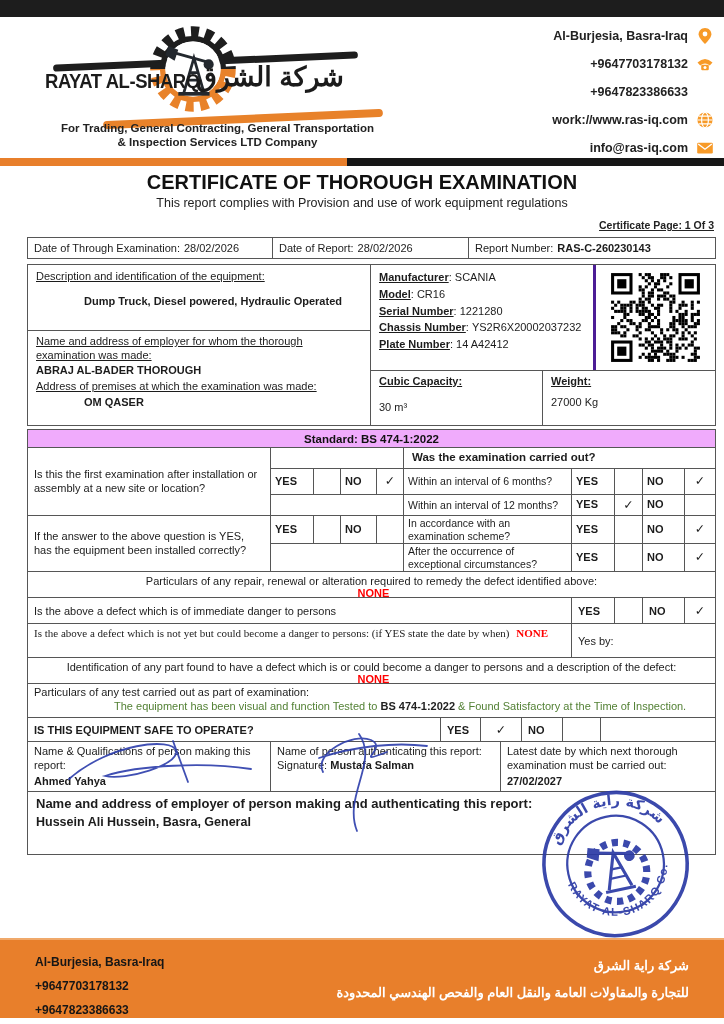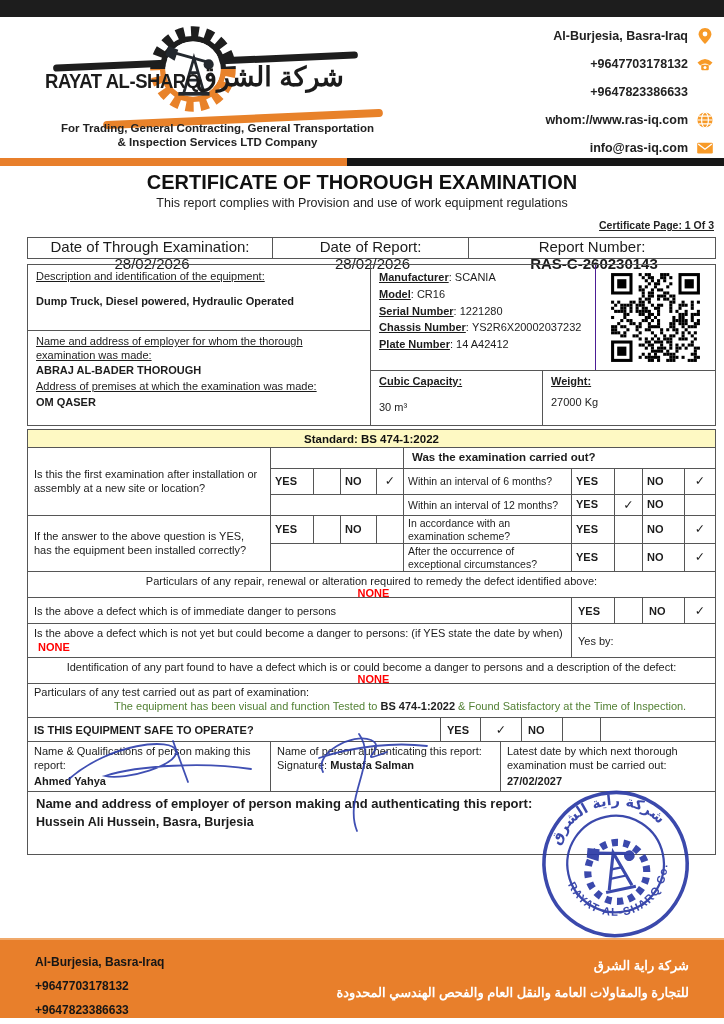--- a/index.html
+++ b/index.html
@@ -28,67 +28,67 @@
   .divider .d-orange { position:absolute; left:0; top:0; width:347px; height:8px; background:#E87F2B; }
   .divider .d-black { position:absolute; left:347px; top:0; width:377px; height:8px; background:#161616; }
 
   
   .title { position:absolute; left:0; top:171px; width:724px; text-align:center; font-size:20px; font-weight:800; color:#111; }
   .subtitle { position:absolute; left:0; top:196px; width:724px; text-align:center; font-size:12.5px; color:#222; }
   .cert-page { position:absolute; right:10px; top:219px; font-size:10.5px; font-weight:700; color:#222;text-decoration:underline; }
 
   
   .tbl { border:1px solid #565656; }
-  .cell { border-right:1px solid #565656; display:flex; align-items:center; padding:0 6px; font-size:15px;flex-direction:column; }
+  .cell { border-right:1px solid #565656; display:flex; align-items:center; padding:0 6px; font-size:11px; }
   .cell:last-child { border-right:none; }
   b.rn { margin-left:4px; }
 
   .dates { position:absolute; left:27px; top:237px; width:689px; height:22px; display:flex; }
   .dates .cell { height:100%; }
 
   
   .equip { position:absolute; left:27px; top:264px; width:689px; height:162px; display:flex; }
   .eq-left { width:343px; border-right:1px solid #565656; display:flex; flex-direction:column; }
   .eq-desc { height:66px; border-bottom:1px solid #565656; padding:4px 8px; }
   .eq-emp { flex:1; padding:3px 8px; }
   .eq-right { flex:1; display:flex; flex-direction:column; }
   .eq-right-top { height:106px; border-bottom:1px solid #565656; display:flex; }
-  .mfr { width:225px; border-right:1px solid #4c1d95; padding:4px 8px; }
+  .mfr { width:225px; border-right:3px solid #4c1d95; padding:4px 8px; }
   .mfr-line { font-size:11px; line-height:16.8px; }
   .lblu { font-weight:700; text-decoration:underline; }
   .ulbl { text-decoration:underline; font-size:11px; line-height:14px; }
-  .bval { font-weight:700; font-size:11px; }
+  .bval { font-weight:700; font-size:11px;margin-left:48px; }
   .qr-cell { flex:1; display:flex; align-items:center; justify-content:center; }
   .eq-right-bot { flex:1; display:flex; }
   .cap { width:172px; border-right:1px solid #565656; padding:4px 8px; }
   .wt { flex:1; padding:4px 8px; }
 
   
   .main-table { position:absolute; left:27px; top:429px; width:689px; border:1px solid #565656; }
   .band { border-bottom:1px solid #565656; }
   .band:last-child { border-bottom:none; }
-  .std-bar { height:18px; background:#fef9c3; display:flex; align-items:center; justify-content:center; font-weight:700; font-size:11.5px; color:#111; }
+  .std-bar { height:18px; background:#f0abfc; display:flex; align-items:center; justify-content:center; font-weight:700; font-size:11.5px; color:#111; }
 
   .exam-grid { display:grid; grid-template-columns:243px 43px 27px 36px 27px 168px 43px 28px 42px 30px; grid-template-rows:21px 26px 21px 28px 28px; border-bottom:none; }
   .gc { border-right:1px solid #565656; border-bottom:1px solid #565656; display:flex; align-items:center; padding:0 4px; font-size:10.5px; line-height:1.2; }
   .gc.ler { border-right:none; }
   .gc.yn { font-weight:700; font-size:11px; }
   .gc.ck { justify-content:center; padding:0; font-size:12.5px; color:#222; }
   .gc.qq { padding:0 6px; font-size:11px; }
   .gc.hd { font-weight:700; font-size:11.5px; padding-left:8px; }
 
   .r-flex { display:flex; }
   .r-flex .fcell { border-right:1px solid #565656; display:flex; align-items:center; padding:0 6px; font-size:11px; }
   .r-flex .fcell:last-child { border-right:none; }
   .red { color:#FF0000; font-weight:700; margin-left:4px; }
   .green { color:#538135; }
   .h26 { height:26px; }
   .h34 { height:34px; }
   .h24 { height:24px; }
-  .wrapcell { align-items:center; line-height:1.25; }
+  .wrapcell { align-items:center; line-height:1.25;font-family:Liberation Serif, serif; }
   .band-pad { padding:3px 6px; font-size:11px; display:flex; align-items:center;flex-direction:column; }
   .test-band { height:34px; padding:2px 6px; font-size:11px; }
   .test-band .l2 { padding-left:80px; margin-top:2px; }
   .safe-q { font-weight:700; font-size:12px; }
 
   .sig-band { display:flex; height:50px; position:relative; }
   .sig-cell { border-right:1px solid #565656; padding:3px 6px; font-size:11px; line-height:13.5px; position:relative; }
   .sig-cell:last-child { border-right:none; }
   .sig-name { font-weight:700; position:absolute; left:6px; bottom:3px; }
   .emp-band { height:62px; padding:4px 8px; }
@@ -164,21 +164,21 @@
         <path d="M1.5 7.5 Q9 0.5 16.5 7.5 L13.8 10.4 Q9 6.8 4.2 10.4 Z" fill="#F79A28"></path>
         <rect x="5.2" y="9.8" width="7.6" height="5.4" rx="1.2" fill="#F79A28"></rect>
         <circle cx="9" cy="12.4" r="1.5" fill="#fff"></circle>
       </svg>
     </div>
     <div class="contact-row">
       <span>+9647823386633</span>
       <span class="cicon"></span>
     </div>
     <div class="contact-row">
-      <span>whom://www.ras-iq.com</span>
+      <span>work://www.ras-iq.com</span>
       <svg class="cicon" viewBox="0 0 18 18">
         <circle cx="9" cy="9" r="7.6" fill="#F79A28"></circle>
         <ellipse cx="9" cy="9" rx="3.4" ry="7.6" fill="none" stroke="#fff" stroke-width="1.2"></ellipse>
         <path d="M1.4 9 H16.6 M2.6 5.2 H15.4 M2.6 12.8 H15.4" stroke="#fff" stroke-width="1.2" fill="none"></path>
       </svg>
     </div>
     <div class="contact-row">
       <span>info@ras-iq.com</span>
       <svg class="cicon" viewBox="0 0 18 18">
         <rect x="1.2" y="3.8" width="15.6" height="10.6" rx="1.2" fill="#F79A28"></rect>
@@ -643,21 +643,21 @@
         <b>Mustafa Salman</b>
       </div>
       <div class="sig-cell" style="flex:1">
         <span>Latest date by which next thorough examination must be carried out:</span>
         <div class="sig-name">27/02/2027</div>
       </div>
     </div>
 
     <div class="band emp-band">
       <div class="emp-label">Name and address of employer of person making and authenticating this report:</div>
-      <div class="emp-name">Hussein Ali Hussein, Basra, Burjesia</div>
+      <div class="emp-name">Hussein Ali Hussein, Basra, General</div>
     </div>
   </div>
 
   <svg class="sig-svg1" width="210" height="58" viewBox="0 0 210 58">
     <g stroke="#2c3dab" stroke-width="1.8" fill="none" opacity="0.9" stroke-linecap="round">
       <path d="M14 44 C55 8 118 2 121 16 C124 30 70 46 50 41 C84 30 150 27 196 34"></path>
       <path d="M118 6 L133 47"></path>
     </g>
   </svg>
   <svg class="sig-svg2" width="150" height="112" viewBox="0 0 150 112">

